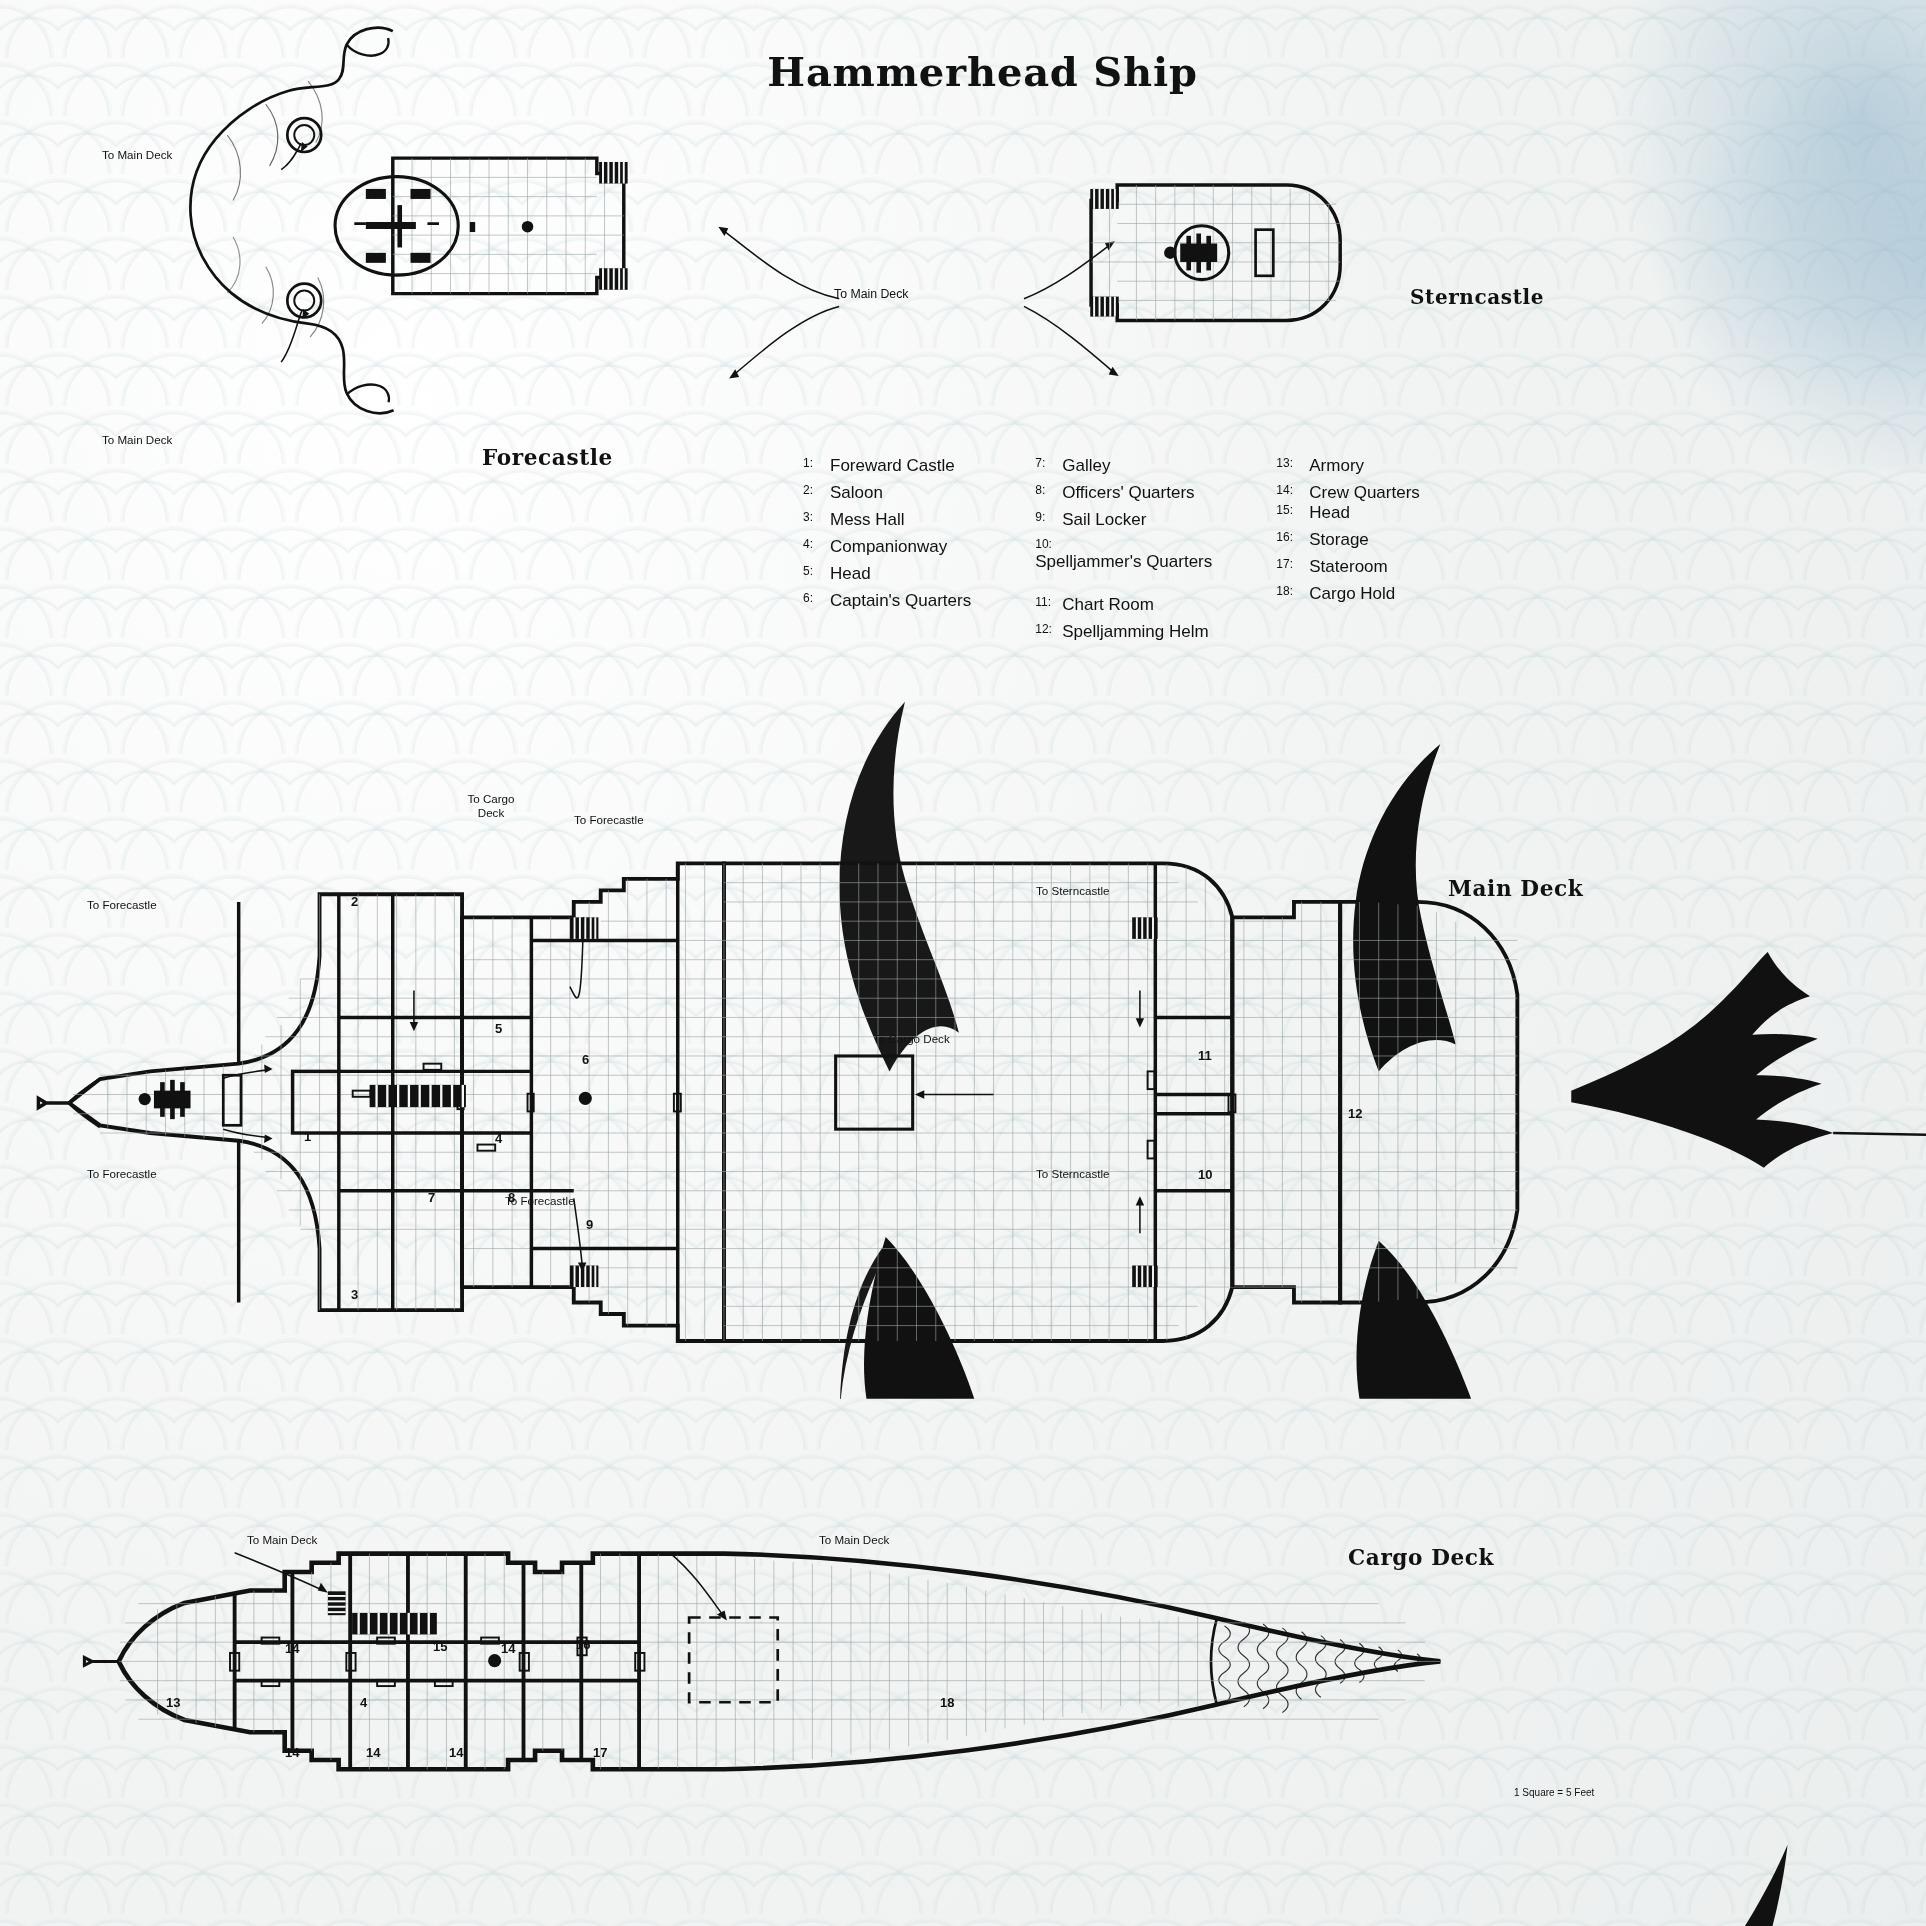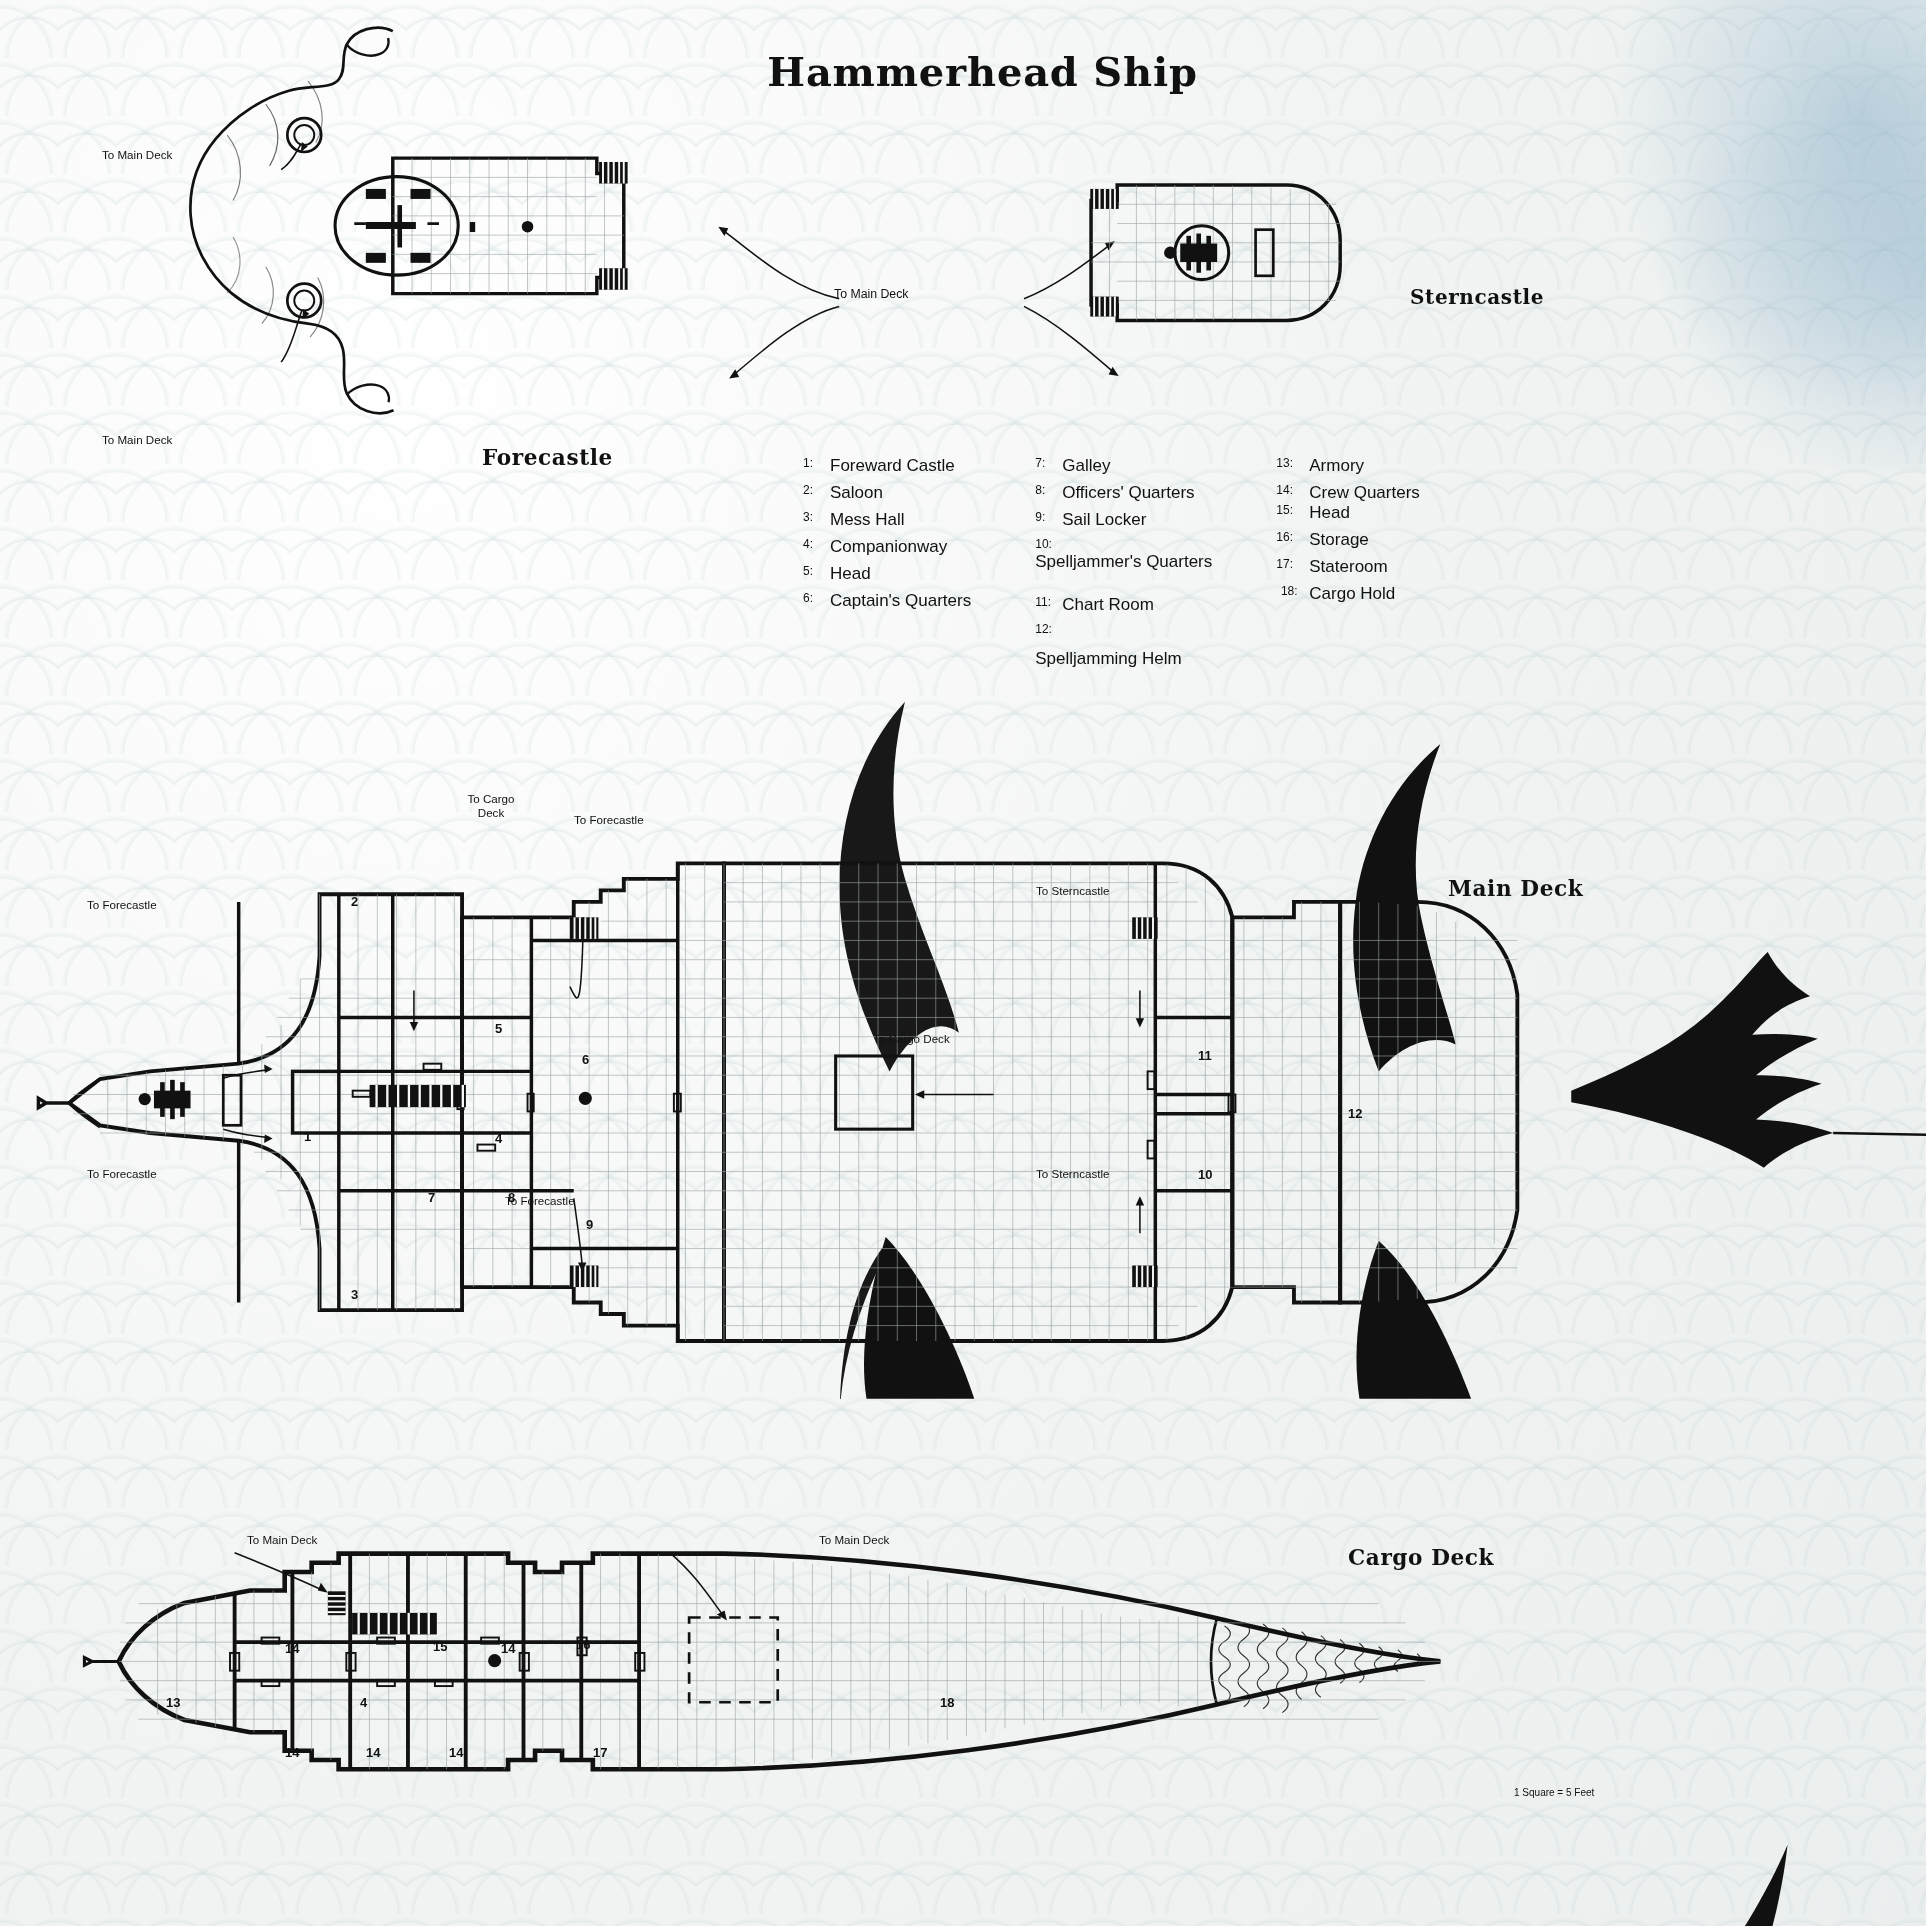--- a/index.html
+++ b/index.html
@@ -302,21 +302,21 @@
           <span class="legend-txt">Sail Locker</span>
         </div>
         <div style="display:flex; gap:1px; margin-bottom:23px;flex-direction:column;">
           <span class="legend-num" style="width:20px;">10:</span>
           <span class="legend-txt">Spelljammer's Quarters</span>
         </div>
         <div style="display:flex; gap:7px; margin-bottom:7px;">
           <span class="legend-num" style="width:20px;">11:</span>
           <span class="legend-txt">Chart Room</span>
         </div>
-        <div style="display:flex; gap:13px;flex-direction:column;">
+        <div style="display:flex; gap:7px;">
           <span class="legend-num" style="width:20px;">12:</span>
           <span class="legend-txt">Spelljamming Helm</span>
         </div>
       </div>
 
       <div>
         <div style="display:flex; gap:7px; margin-bottom:7px;">
           <span class="legend-num" style="width:26px;">13:</span>
           <span class="legend-txt">Armory</span>
         </div>
@@ -330,21 +330,21 @@
         </div>
         <div style="display:flex; gap:7px; margin-bottom:7px;">
           <span class="legend-num" style="width:26px;">16:</span>
           <span class="legend-txt">Storage</span>
         </div>
         <div style="display:flex; gap:7px; margin-bottom:7px;">
           <span class="legend-num" style="width:26px;">17:</span>
           <span class="legend-txt">Stateroom</span>
         </div>
         <div style="display:flex; gap:7px;">
-          <span class="legend-num" style="width:26px;text-align:center;">18:</span>
+          <span class="legend-num" style="width:26px;">18:</span>
           <span class="legend-txt">Cargo Hold</span>
         </div>
       </div>
     </div>
   </div>
 
   <div class="abs smallcaps-head" style="left:1448px; top:876px; font-size:21.6px;">Main Deck</div>
 
   <div class="abs" style="left:23px; top:686px;">
     <svg width="1918" height="713" viewBox="0 0 4980 1850">

